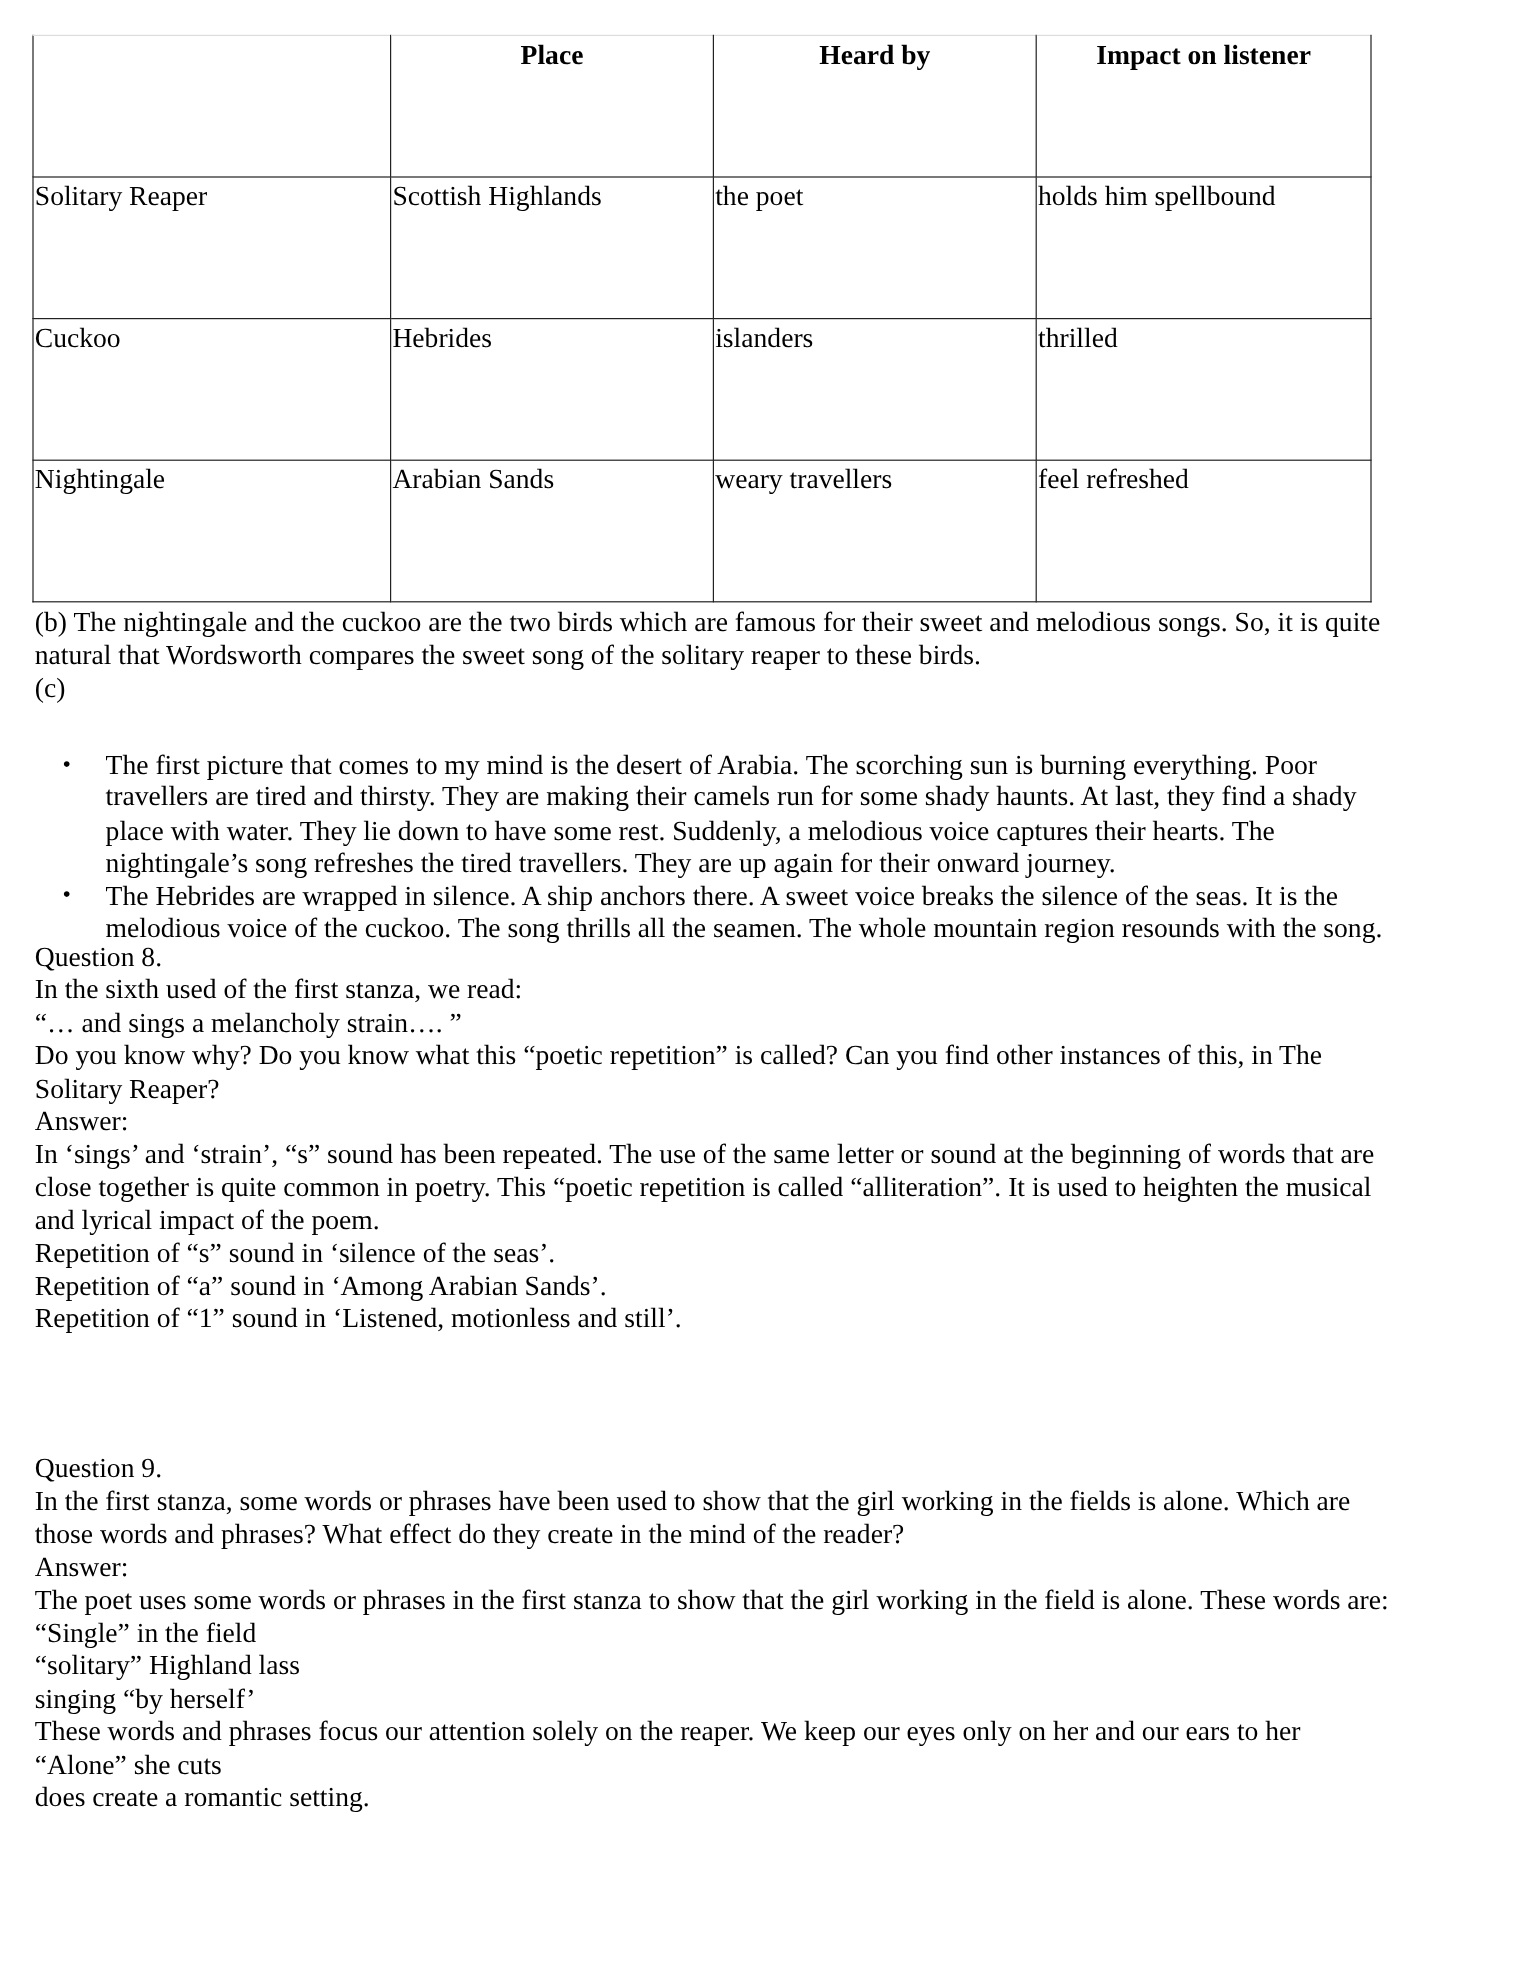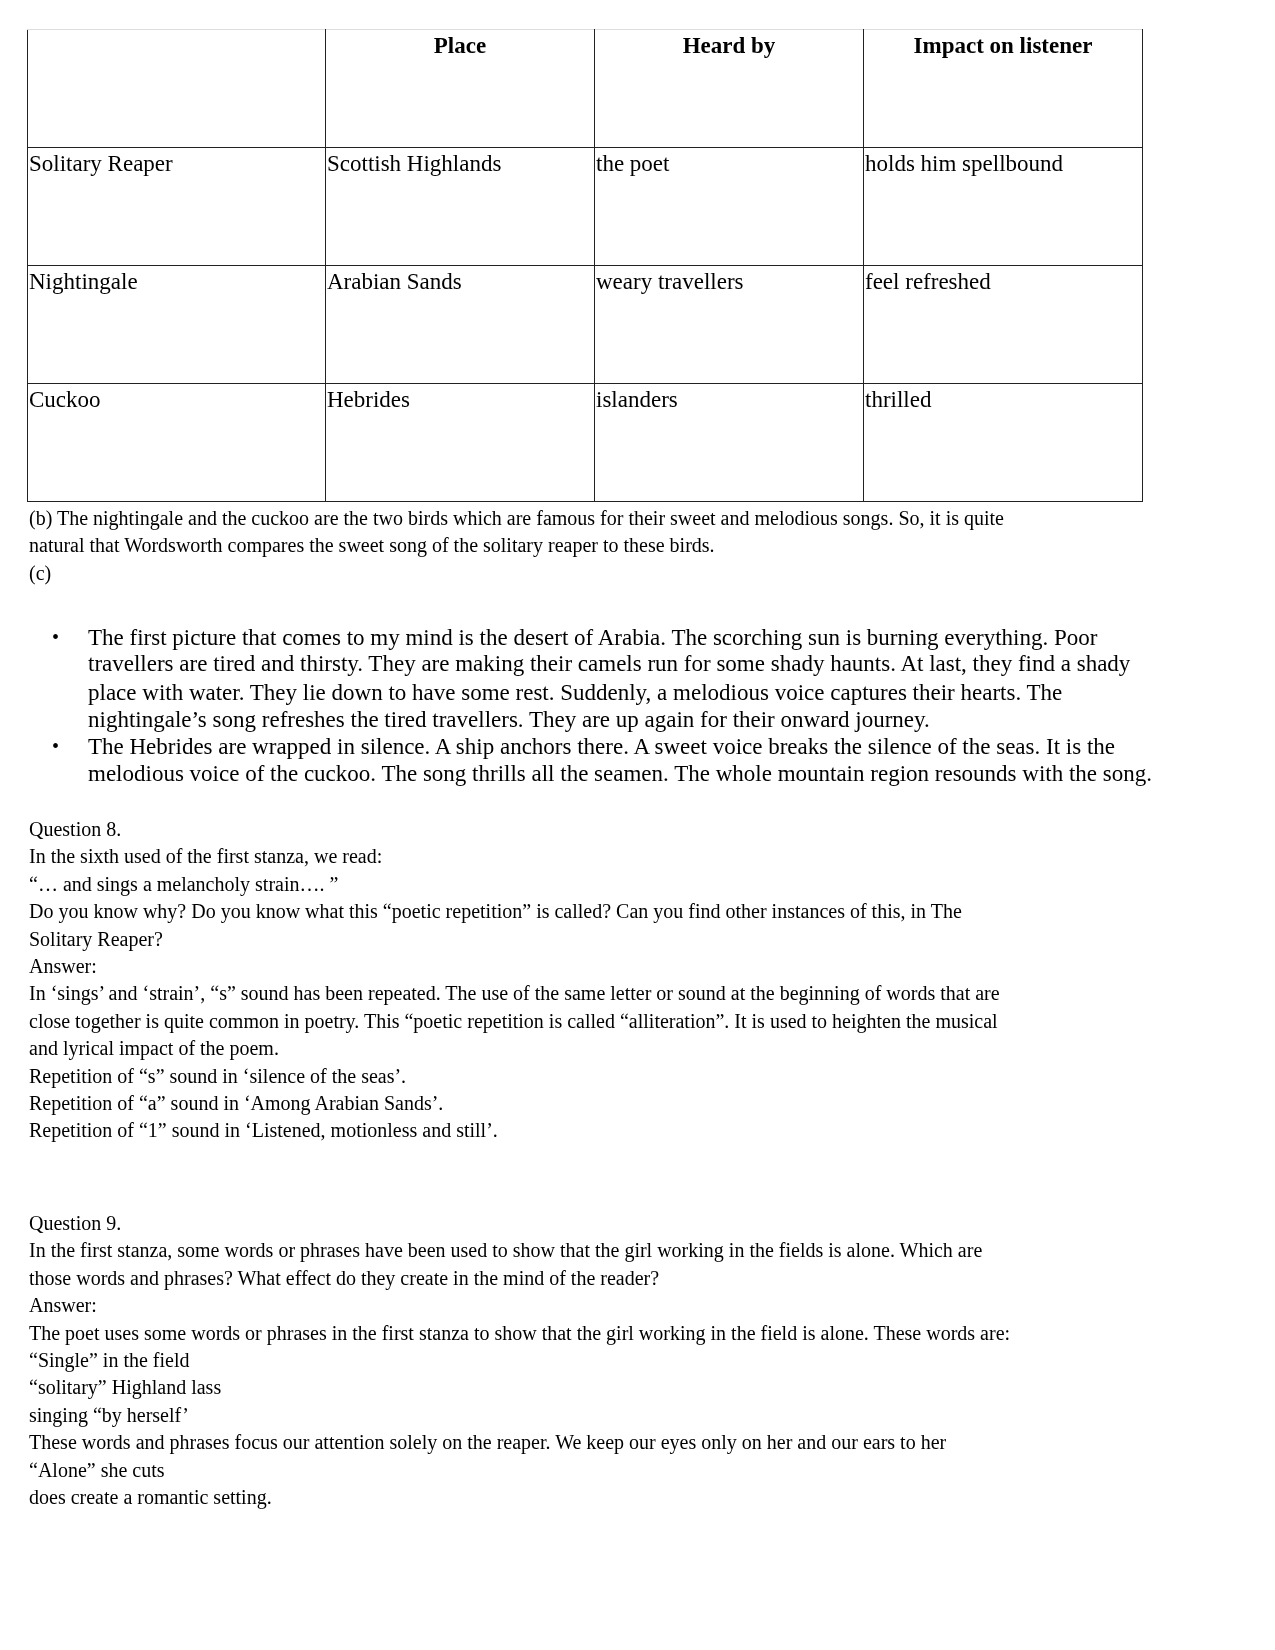--- a/index.html
+++ b/index.html
@@ -15,21 +15,21 @@
     width: 1115px;
   }
   table.cmp td, table.cmp th {
     border: 1.5px solid #222; vertical-align: top; text-align: left;
     padding: 3px 1px 0 1px; height: 114px; line-height: 26px; font-size: 23px;
   }
   table.cmp th { font-weight: bold; }
   col.c1 { width: 298px; } col.c2 { width: 269px; } col.c3 { width: 269px; } col.c4 { width: 279px; }
   table.cmp tr:first-child th, table.cmp tr:first-child td { border-top-color: #ddd; text-align: center; }
 
-  .txt { position: absolute; left: 29px; width: 1240px; line-height: 27.4px; font-size: 20px; }
+  .txt { position: absolute; left: 29px; width: 1240px; line-height: 27.4px; font-size: 23px; }
   .line { display: block; white-space: nowrap; }
   .bullet { position: absolute; left: 0; width: 1275px; }
   .dot { position: absolute; left: 52px; font-size: 20px; line-height: 27.4px; }
   .bline { position: absolute; left: 88px; white-space: nowrap; line-height: 27.4px; }
 </style>
 </head>
 <body>
 
 <div class="page">
 
@@ -47,30 +47,30 @@
       <th>Heard by</th>
       <th>Impact on listener</th>
     </tr>
     <tr>
       <td>Solitary Reaper</td>
       <td>Scottish Highlands</td>
       <td>the poet</td>
       <td>holds him spellbound</td>
     </tr>
     <tr>
+      <td>Cuckoo</td>
+      <td>Hebrides</td>
+      <td>islanders</td>
+      <td>thrilled</td>
+    </tr>
+    <tr>
       <td>Nightingale</td>
       <td>Arabian Sands</td>
       <td>weary travellers</td>
       <td>feel refreshed</td>
-    </tr>
-    <tr>
-      <td>Cuckoo</td>
-      <td>Hebrides</td>
-      <td>islanders</td>
-      <td>thrilled</td>
     </tr>
   </tbody>
     </table>
 
   <div class="txt" style="top:505px;">
     <span class="line">(b) The nightingale and the cuckoo are the two birds which are famous for their sweet and melodious songs. So, it is quite</span>
     <span class="line">natural that Wordsworth compares the sweet song of the solitary reaper to these birds.</span>
     <span class="line">(c)</span>
   </div>
 
@@ -80,21 +80,21 @@
     <span class="bline" style="top:26px;">travellers are tired and thirsty. They are making their camels run for some shady haunts. At last, they find a shady</span>
     <span class="bline" style="top:54.8px;">place with water. They lie down to have some rest. Suddenly, a melodious voice captures their hearts. The</span>
     <span class="bline" style="top:82.2px;">nightingale’s song refreshes the tired travellers. They are up again for their onward journey.</span>
   </div>
   <div class="bullet" style="top:733px;">
     <span class="dot" style="top:0px;">•</span>
     <span class="bline" style="top:0px;">The Hebrides are wrapped in silence. A ship anchors there. A sweet voice breaks the silence of the seas. It is the</span>
     <span class="bline" style="top:27.4px;">melodious voice of the cuckoo. The song thrills all the seamen. The whole mountain region resounds with the song.</span>
   </div>
 
-  <div class="txt" style="top:816px;font-family:Liberation Serif, serif;">
+  <div class="txt" style="top:784px;font-family:Liberation Serif, serif;">
     <span class="line">Question 8.</span>
     <span class="line">In the sixth used of the first stanza, we read:</span>
     <span class="line">“… and sings a melancholy strain…. ”</span>
     <span class="line">Do you know why? Do you know what this “poetic repetition” is called? Can you find other instances of this, in The</span>
     <span class="line">Solitary Reaper?</span>
     <span class="line">Answer:</span>
     <span class="line">In ‘sings’ and ‘strain’, “s” sound has been repeated. The use of the same letter or sound at the beginning of words that are</span>
     <span class="line">close together is quite common in poetry. This “poetic repetition is called “alliteration”. It is used to heighten the musical</span>
     <span class="line">and lyrical impact of the poem.</span>
     <span class="line">Repetition of “s” sound in ‘silence of the seas’.</span>

